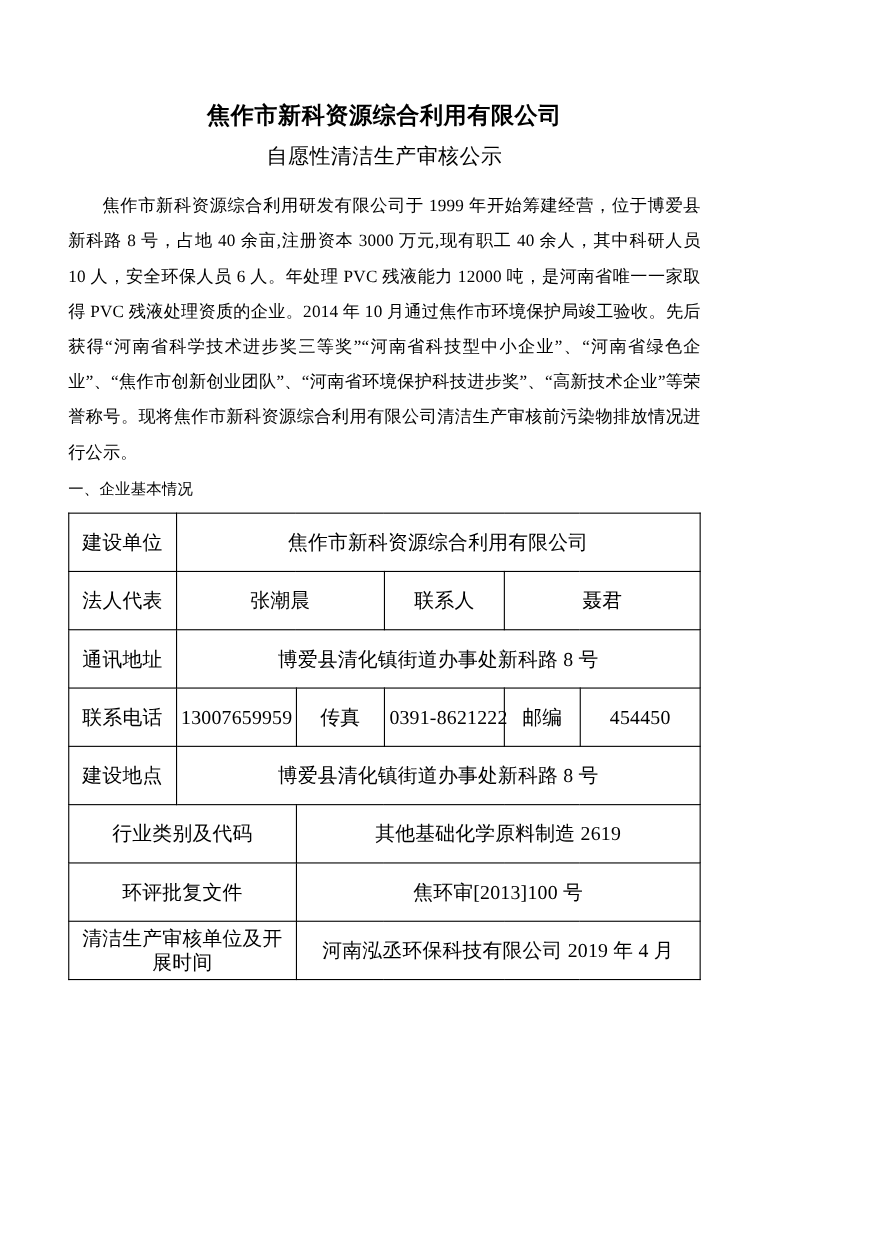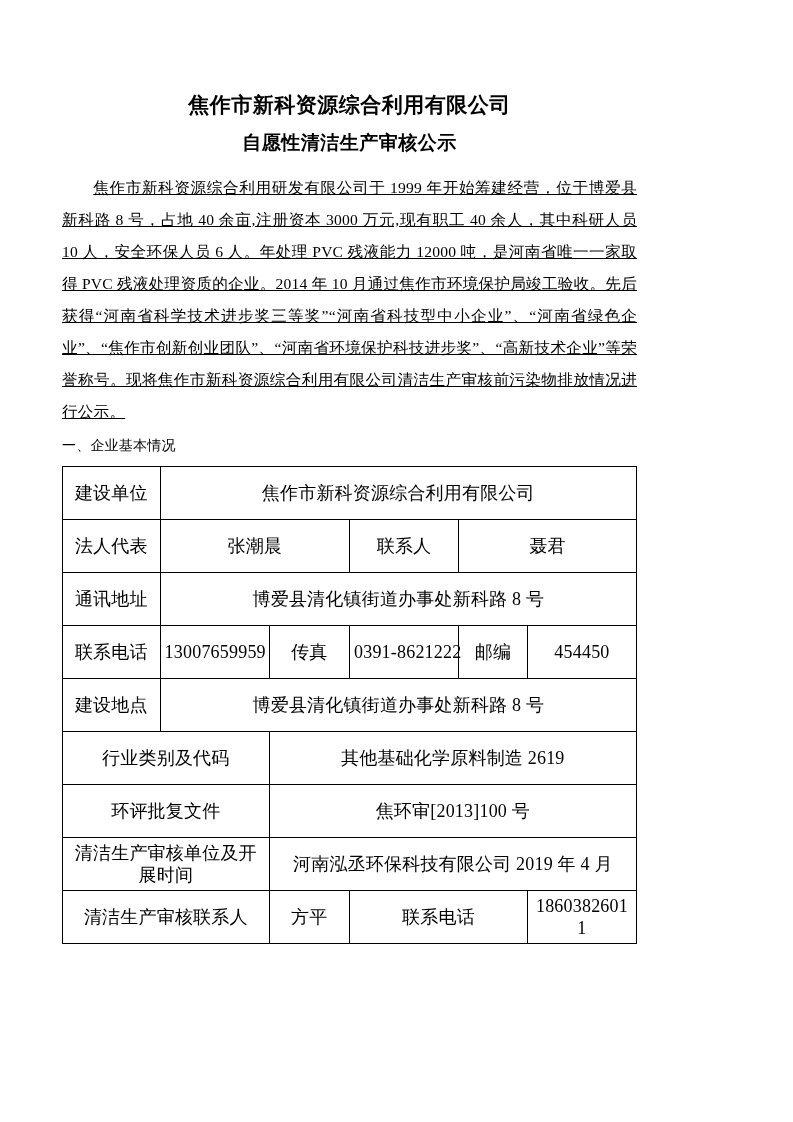--- a/index.html
+++ b/index.html
@@ -24,35 +24,34 @@
   .doc-title {
     text-align: center;
     font-weight: bold;
     font-size: 21px;
     line-height: 34px;
     letter-spacing: 0.5px;
     margin: 0;
   }
   .doc-subtitle {
     text-align: center;
-    font-weight: bold;
+    font-weight: normal;
     font-size: 19px;
     line-height: 34px;
     letter-spacing: 0.5px;
     margin: 4px 0 0 0;
   }
   .body-para {
     font-size: 15.6px;
     line-height: 32px;
     text-align: justify;
     text-justify: inter-ideograph;
     text-indent: 2em;
     margin: 12px 0 0 0;
     letter-spacing: 0.2px;
-    text-decoration: underline;
   }
   .section-heading {
     font-size: 14px;
     line-height: 32px;
     margin: 2px 0 4px 0;
     letter-spacing: 0.2px;
   }
   table.info-table {
     border-collapse: collapse;
     width: 100%;
@@ -128,22 +127,16 @@
         <td class="value" colspan="4">其他基础化学原料制造    2619</td>
       </tr>
       <tr>
         <td class="label" colspan="2">环评批复文件</td>
         <td class="value" colspan="4">焦环审[2013]100 号</td>
       </tr>
       <tr>
         <td class="label" colspan="2">清洁生产审核单位及开展时间</td>
         <td class="value" colspan="4">河南泓丞环保科技有限公司    2019 年 4 月</td>
       </tr>
-      <tr>
-        <td class="label" colspan="2">清洁生产审核联系人</td>
-        <td class="value">方平</td>
-        <td class="label" colspan="2">联系电话</td>
-        <td class="value">18603826011</td>
-      </tr>
     </tbody>
   </table>
 
 </div>
 
 </body></html>

